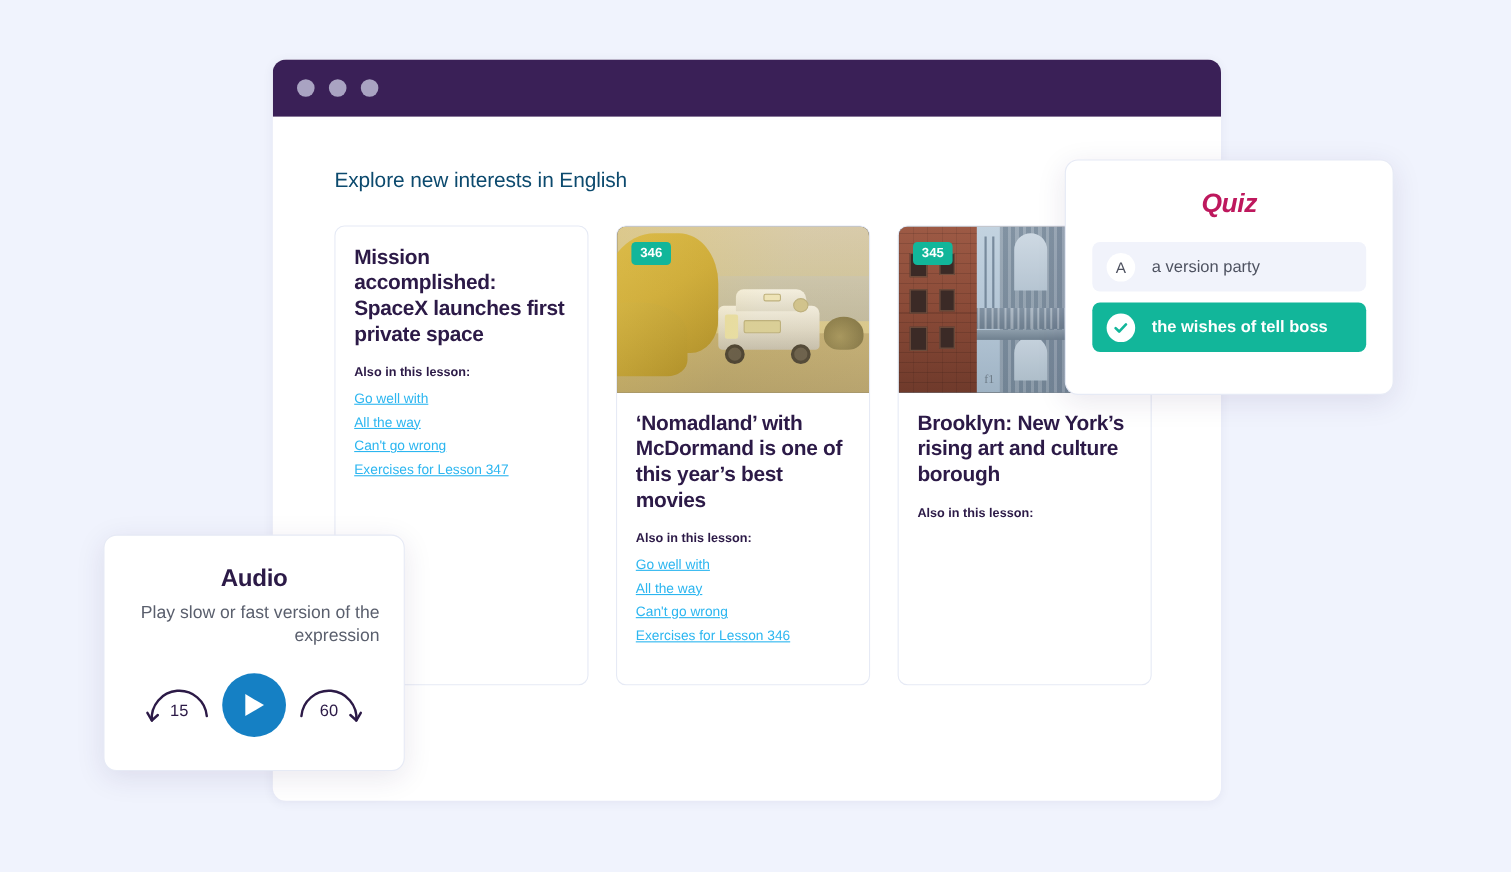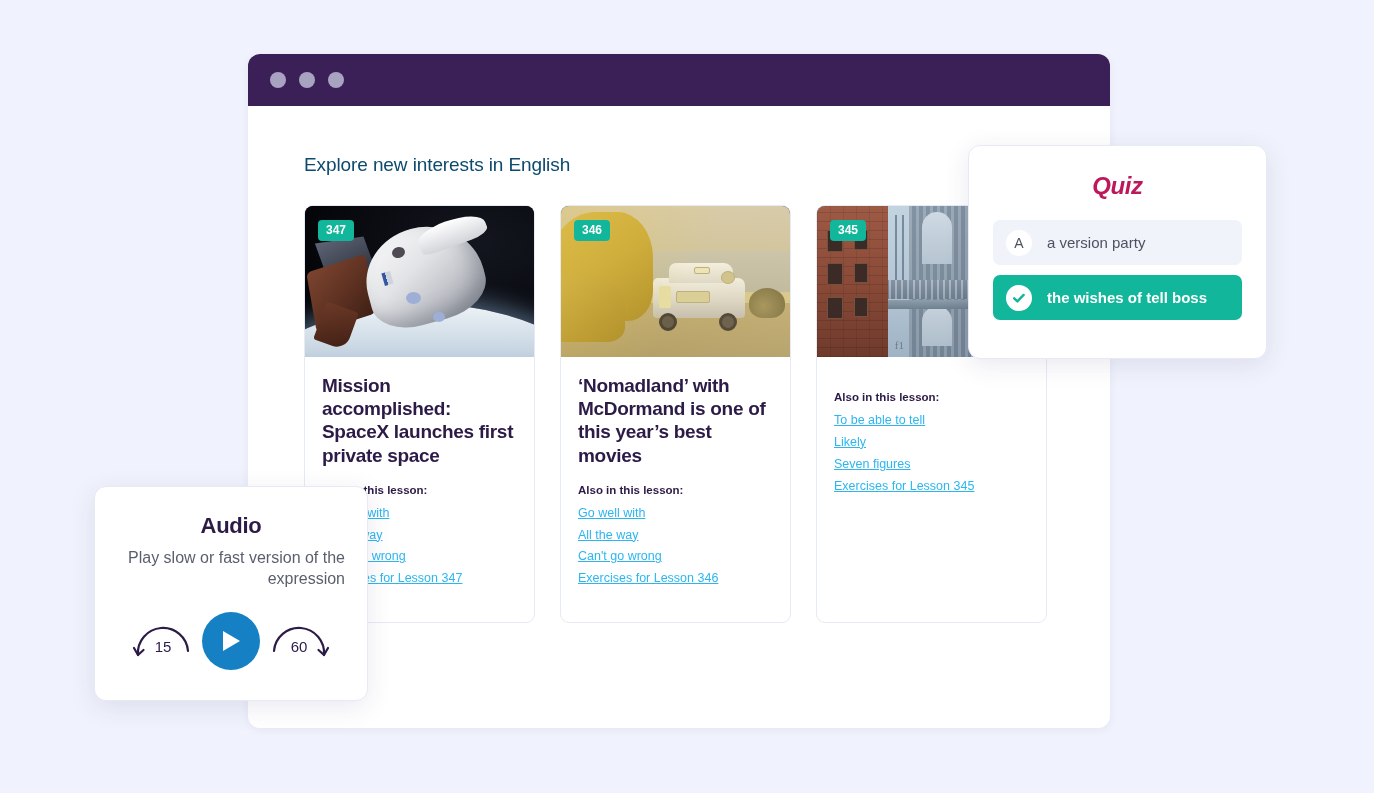--- a/index.html
+++ b/index.html
@@ -434,36 +434,20 @@
     <span class="dot"></span>
   </div>
 
   <div class="browser-body">
 
     <div class="page-subtitle">Explore new interests in English</div>
 
     <div class="cards">
 
       <div class="lesson-card">
-        <div class="card-media">
-          <div class="art art-space">
-            <div class="earth"></div>
-            <div class="earth-glow"></div>
-            <div class="solar"></div>
-            <div class="trunk"></div>
-            <div class="trunk-fin"></div>
-            <div class="capsule"></div>
-            <div class="capsule-top"></div>
-            <div class="cap-port p1"></div>
-            <div class="flag"></div>
-            <div class="cap-port p2"></div>
-            <div class="cap-port p3"></div>
-          </div>
-          <span class="card-badge">347</span>
-        </div>
         <div class="card-body">
           <div class="card-title">Mission accomplished: SpaceX launches first private space</div>
           <div class="also-label">Also in this lesson:</div>
           <div class="link-list">
             <a href="#">Go well with</a>
             <a href="#">All the way</a>
             <a href="#">Can't go wrong</a>
             <a href="#">Exercises for Lesson 347</a>
           </div>
         </div>
@@ -524,27 +508,22 @@
             <div class="brick-r">
               <span class="brick-win" style="left:26%;top:22%;width:14px;height:20px;"></span>
               <span class="brick-win" style="left:26%;top:48%;width:14px;height:20px;"></span>
               <span class="brick-win" style="left:26%;top:72%;width:14px;height:20px;"></span>
             </div>
             <span class="sign-text">f1</span>
           </div>
           <span class="card-badge">345</span>
         </div>
         <div class="card-body">
+          <div class="card-title">Brooklyn: New York’s rising art and culture borough</div>
           <div class="also-label">Also in this lesson:</div>
-          <div class="link-list">
-            <a href="#">To be able to tell</a>
-            <a href="#">Likely</a>
-            <a href="#">Seven figures</a>
-            <a href="#">Exercises for Lesson 345</a>
-          </div>
         </div>
       </div>
 
     </div>
   </div>
 </div>
 
 <div class="quiz-card">
   <div class="quiz-title">Quiz</div>
   <div class="quiz-options">

